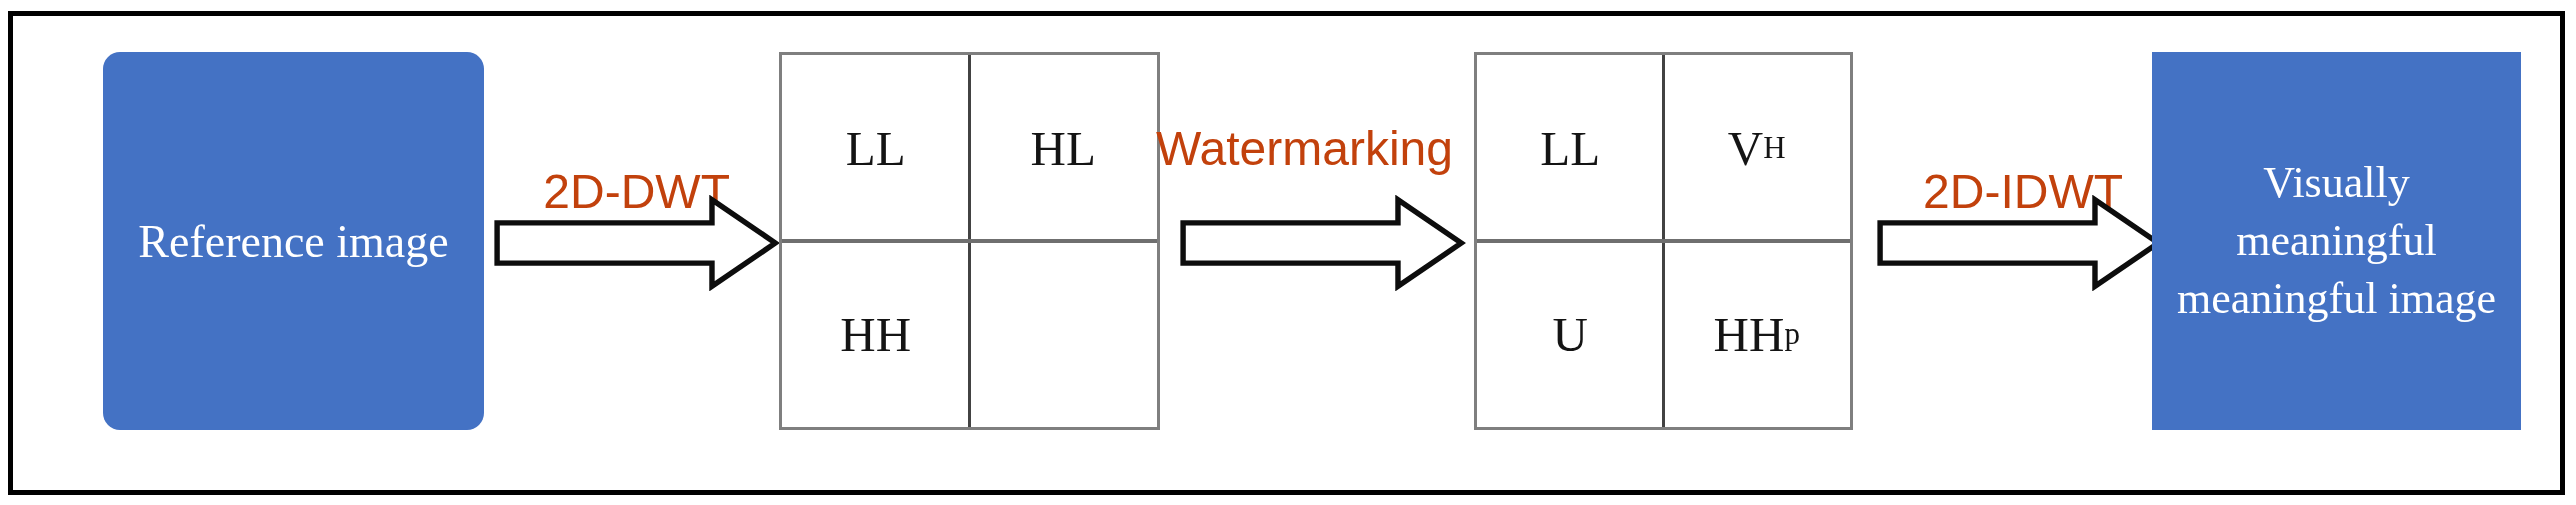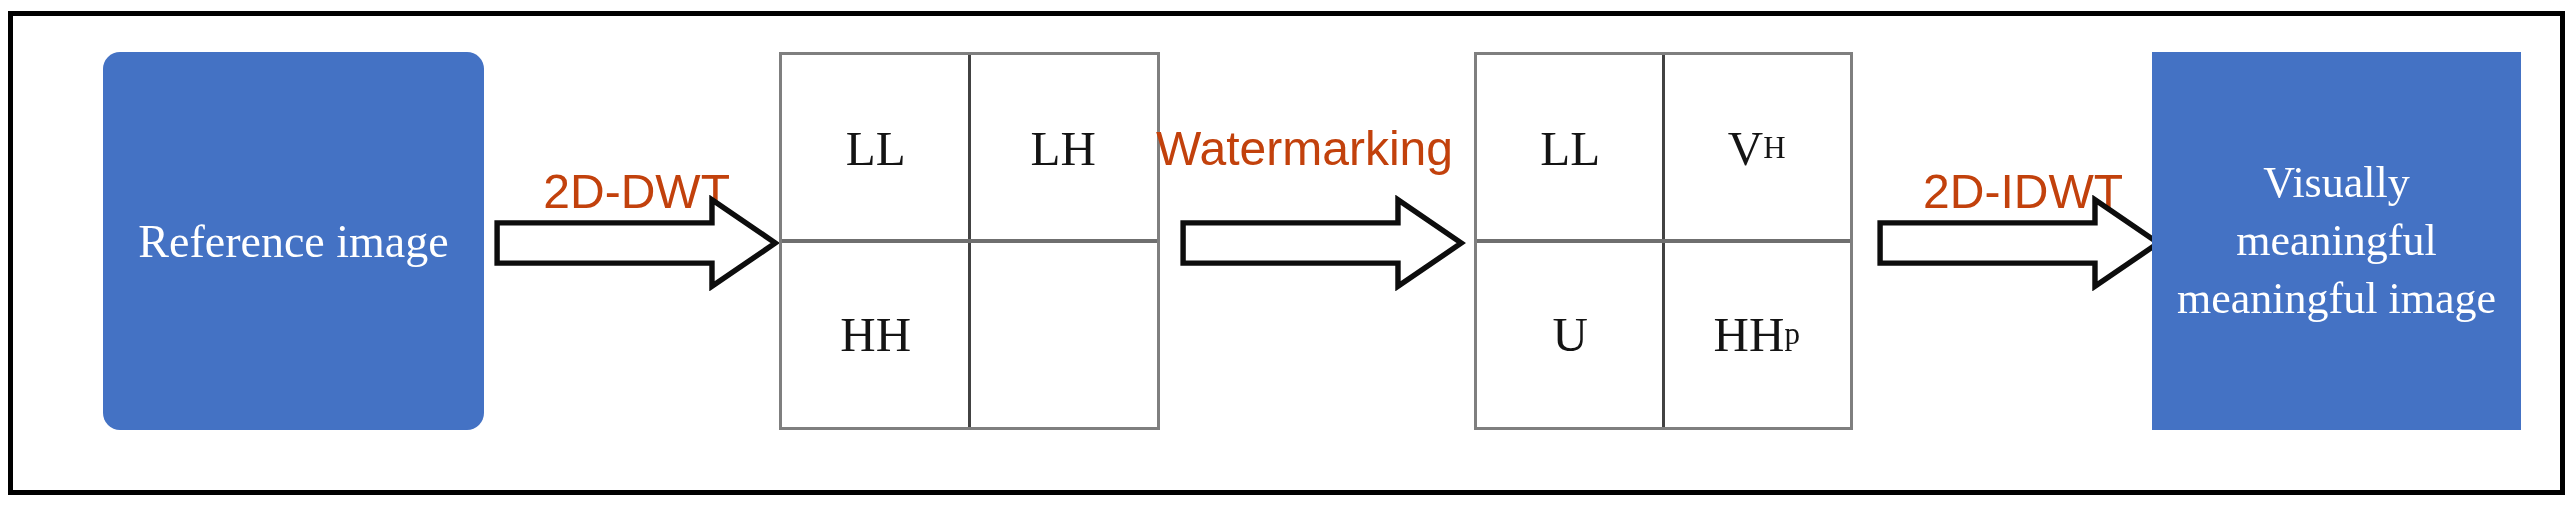--- a/index.html
+++ b/index.html
@@ -135,21 +135,21 @@
 </svg>
 
 <div class="quad first">
   <div class="vline"></div>
   <div class="hline"></div>
   <div class="cells">
     <div class="cell">
       <span>LL</span>
     </div>
     <div class="cell">
-      <span>LH</span>
+      <span>HL</span>
     </div>
     <div class="cell">
       <span>HH</span>
     </div>
   </div>
 </div>
 
 <div class="arrowlabel l2">
   <div>Watermarking</div>
 </div>

